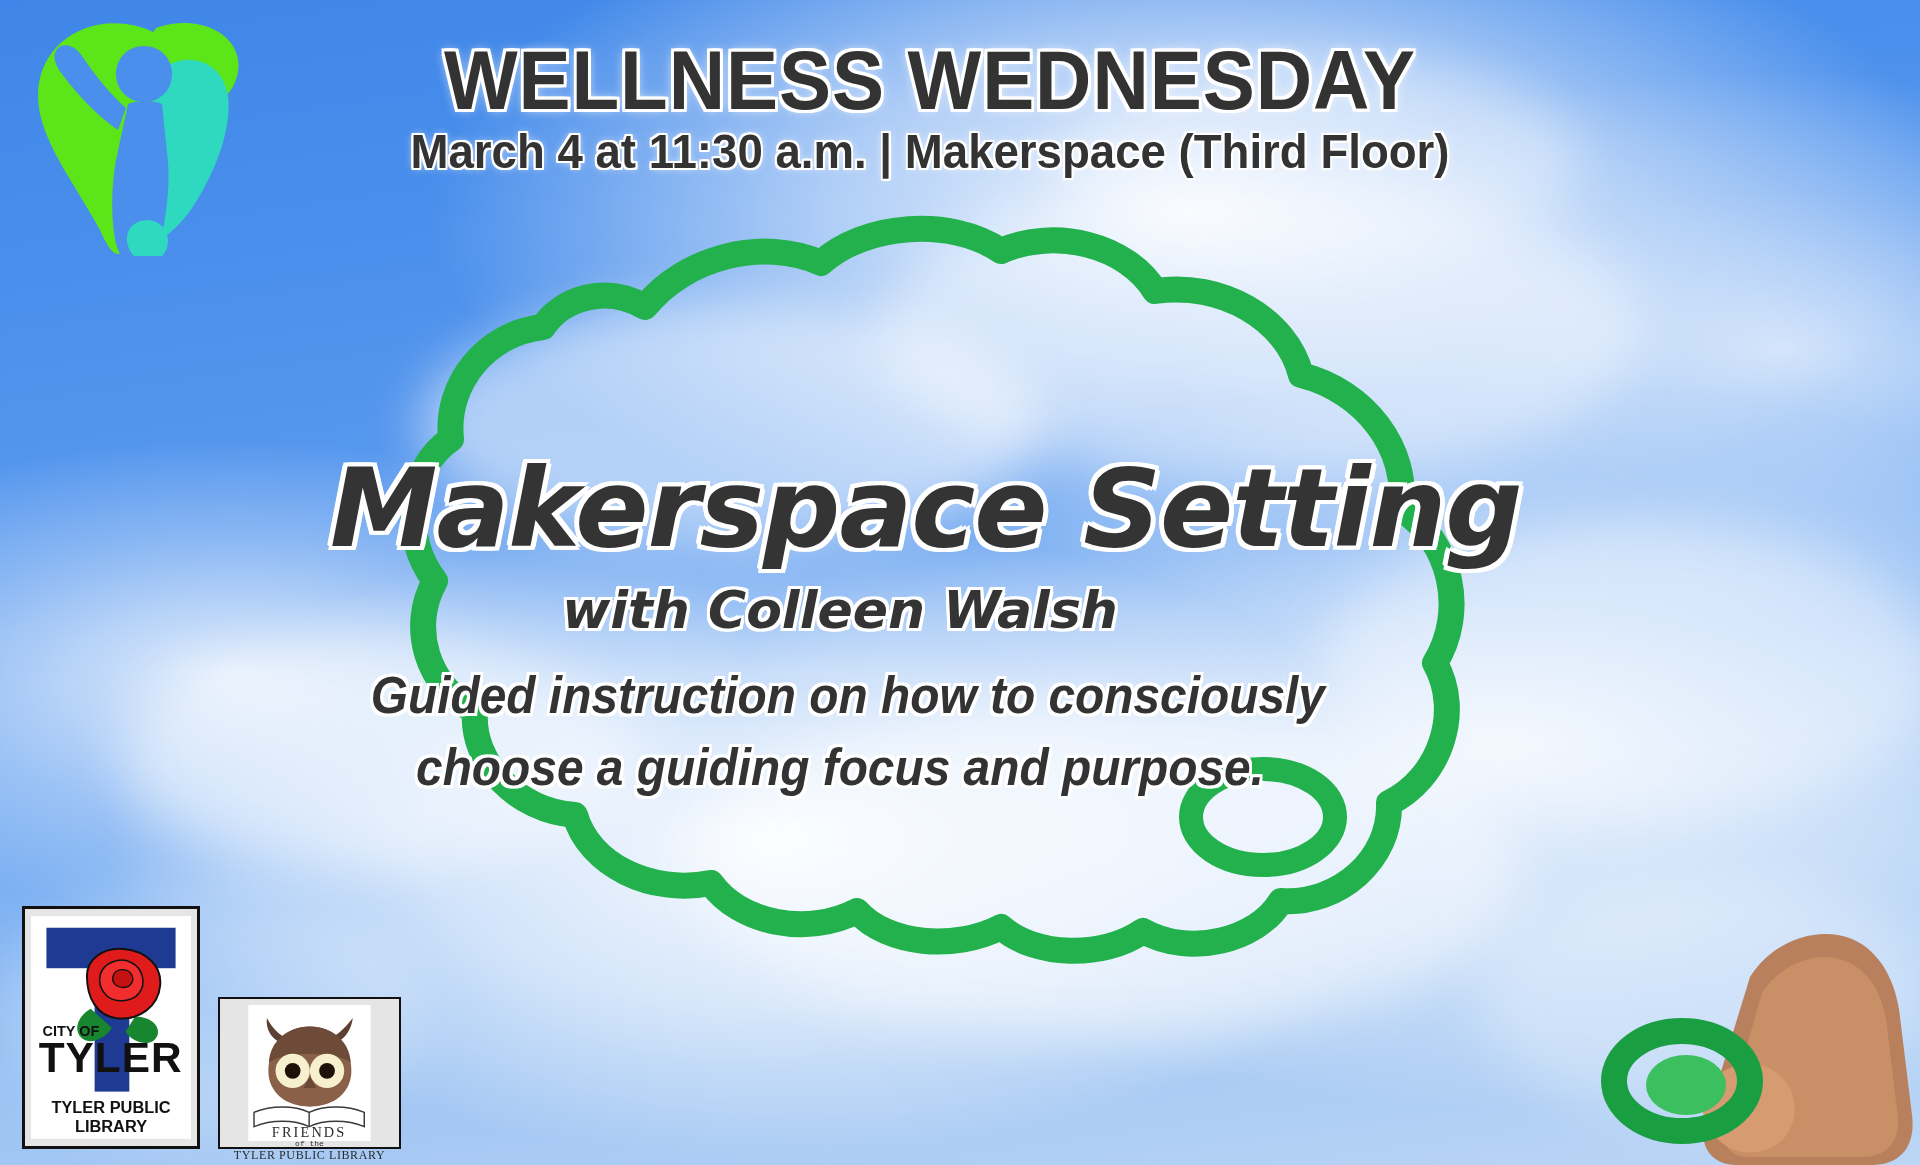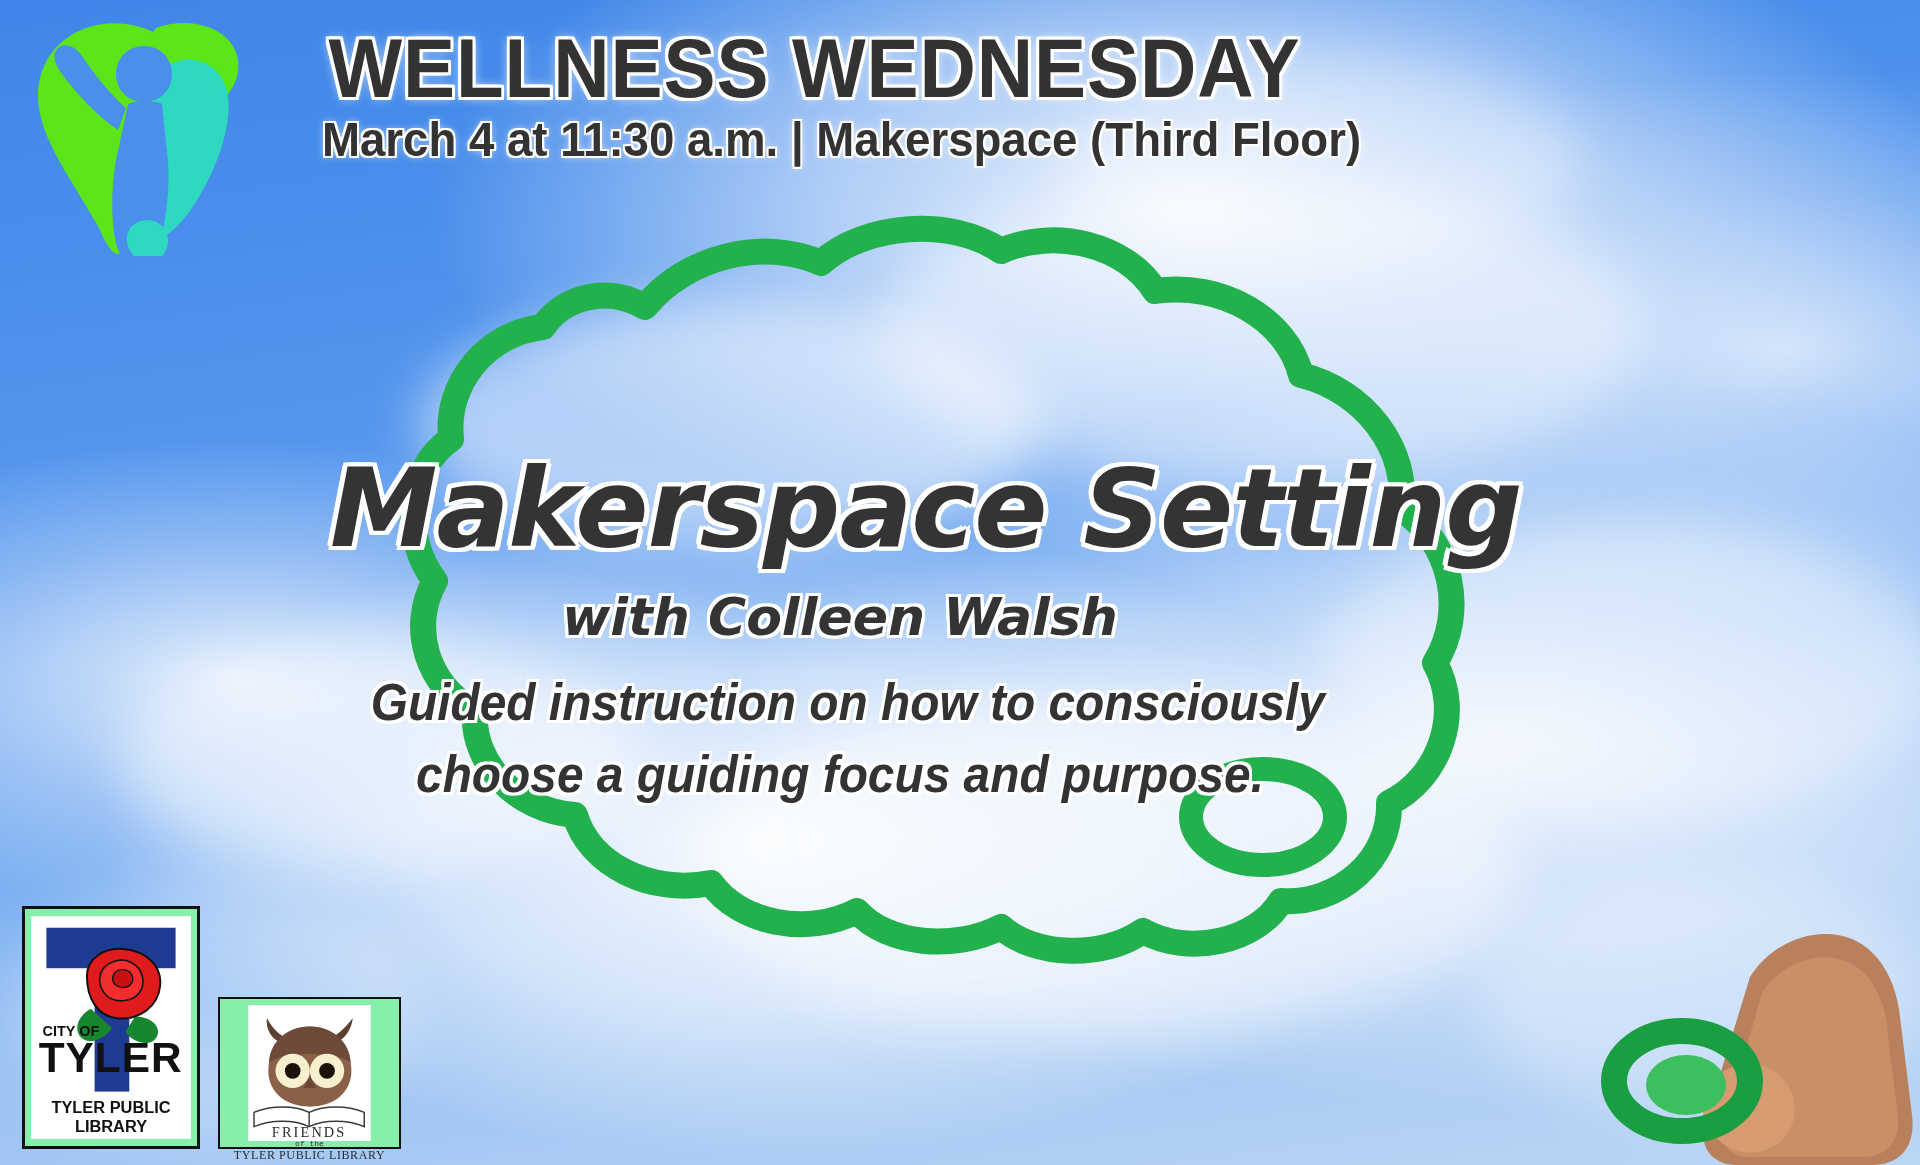--- a/index.html
+++ b/index.html
@@ -51,23 +51,23 @@
     top: 12px;
     width: 270px;
     height: 250px;
   }
   .wellness-logo svg { display: block; width: 100%; height: 100%; }
 
   
   .header-block {
     position: absolute;
     left: 290px;
-    top: 28px;
+    top: 40px;
     width: 1280px;
-    text-align: left;
+    text-align: center;
   }
   .title-main {
     font-family: "Liberation Sans Narrow", "Liberation Sans", sans-serif;
     font-weight: bold;
     font-size: 83px;
     line-height: 0.98;
     letter-spacing: 1px;
     color: #333333;
     transform: scaleX(0.94);
     text-shadow:
@@ -124,21 +124,21 @@
     color: #343434;
     text-shadow:
       -4px -4px 0 #ffffff,  4px -4px 0 #ffffff,
       -4px  4px 0 #ffffff,  4px  4px 0 #ffffff,
       -4px  0   0 #ffffff,  4px  0   0 #ffffff,
        0   -4px 0 #ffffff,  0    4px 0 #ffffff,
       -5px -1px 0 #ffffff,  5px  1px 0 #ffffff;
     white-space: nowrap;
   }
   .byline {
-    margin-top: 28px;
+    margin-top: 21px;
     font-family: "DejaVu Sans", sans-serif;
     font-weight: bold;
     font-style: italic;
     font-size: 52px;
     line-height: 1.0;
     color: #343434;
     text-shadow:
       -3px -3px 0 #ffffff,  3px -3px 0 #ffffff,
       -3px  3px 0 #ffffff,  3px  3px 0 #ffffff,
       -3px  0   0 #ffffff,  3px  0   0 #ffffff,
@@ -176,21 +176,21 @@
   
   .logo-row {
     position: absolute;
     left: 22px;
     bottom: 16px;
     display: flex;
     align-items: flex-end;
     gap: 18px;
   }
   .logo-card {
-    background: #86efac;
+    background: #e5e5e5;
     border: 3px solid #111111;
     box-sizing: border-box;
   }
   .tyler-card { width: 178px; height: 243px; padding: 6px; }
   .friends-card { width: 183px; height: 152px; padding: 6px; border-width: 2px; }
   .logo-card svg { display: block; width: 100%; height: 100%; }
 </style>
 </head>
 <body>
 

